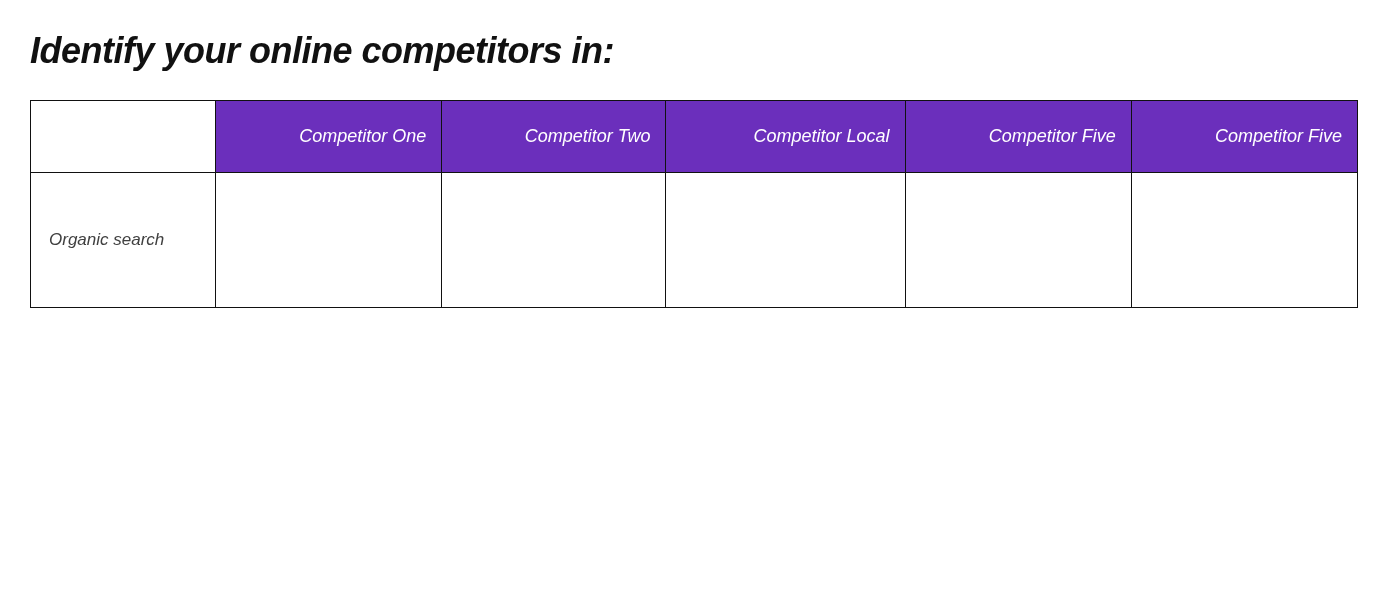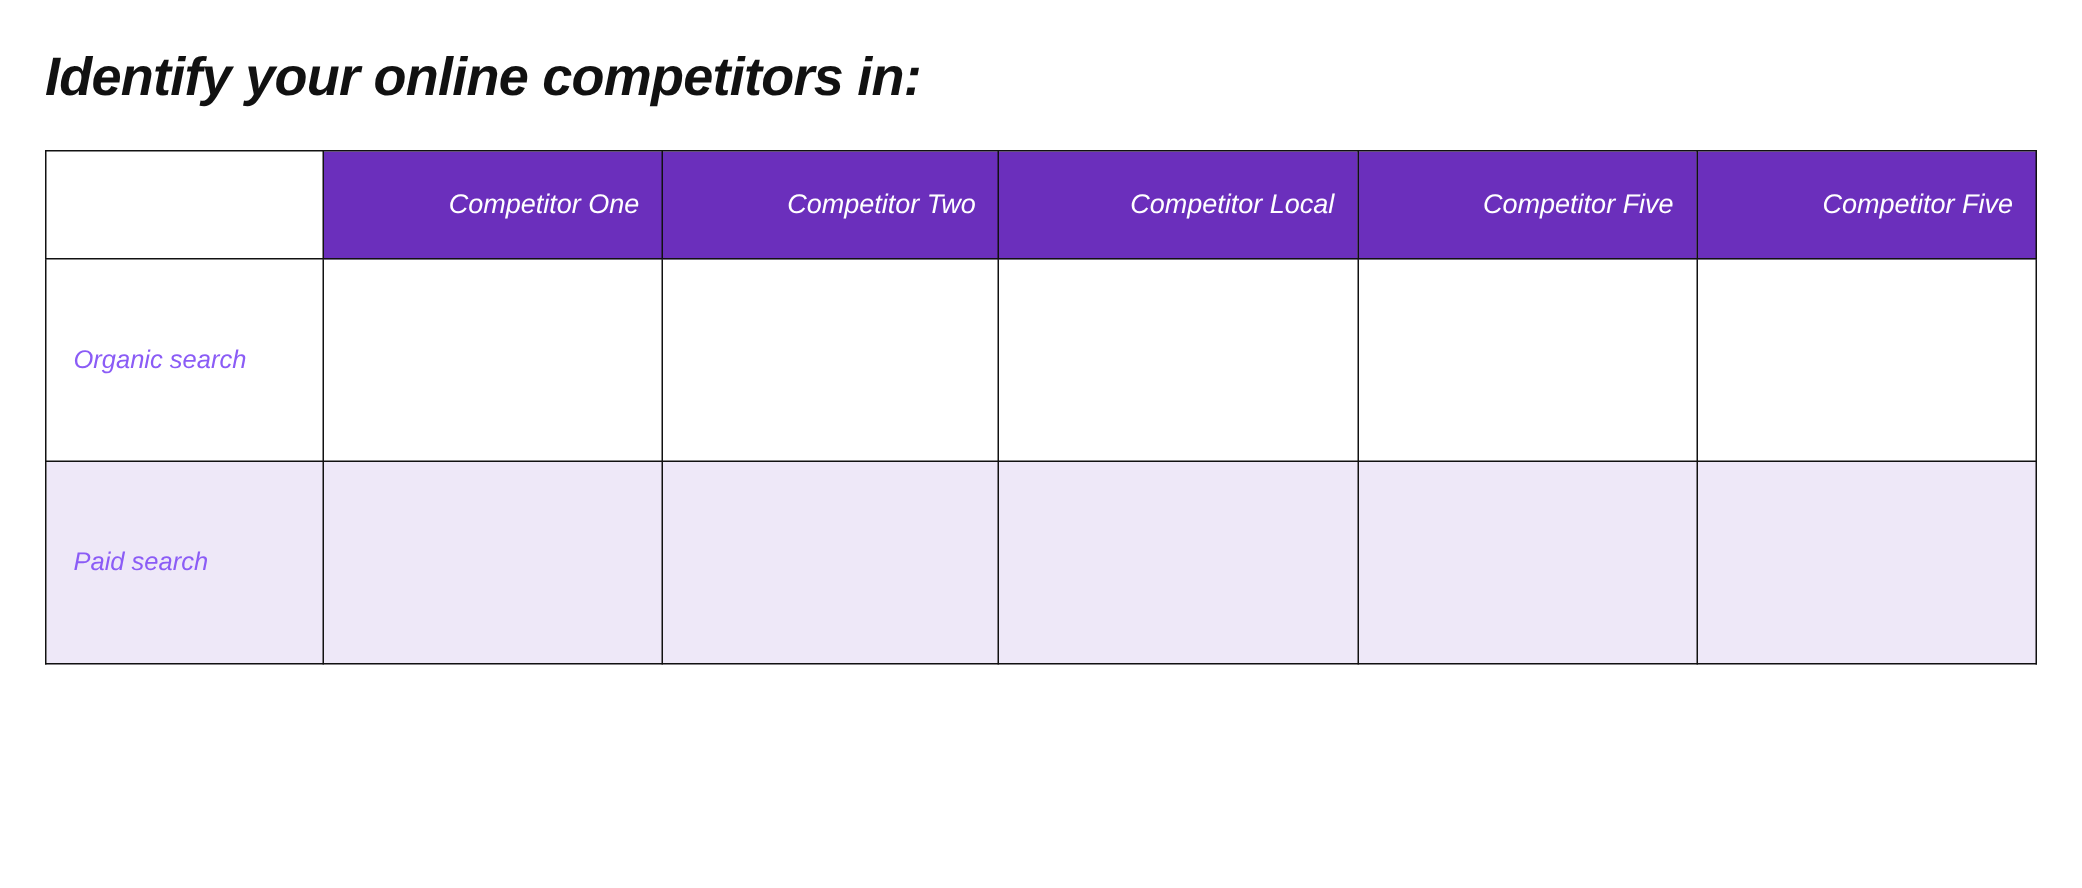--- a/index.html
+++ b/index.html
@@ -52,21 +52,21 @@
       font-weight: 400;
       height: 72px;
       vertical-align: middle;
       padding: 10px 15px;
     }
 
     
     .data-row .row-label {
       background: #ffffff;
       font-size: 17px;
-      color: #8b5cf6;
+      color: #404040;
       padding: 37px 18px;
       vertical-align: middle;
       width: 185px;
       height: 135px;
     }
 
     .data-row .data-cell-white {
       background: #ffffff;
       height: 135px;
     }
@@ -112,25 +112,15 @@
       <td class="row-label">
         <span>Organic search</span>
       </td>
       <td class="data-cell-white"></td>
       <td class="data-cell-white"></td>
       <td class="data-cell-white"></td>
       <td class="data-cell-white"></td>
       <td class="data-cell-white"></td>
     </tr>
 
-    <tr class="data-row row-paid">
-      <td class="row-label">
-        <span>Paid search</span>
-      </td>
-      <td class="data-cell-purple"></td>
-      <td class="data-cell-purple"></td>
-      <td class="data-cell-purple"></td>
-      <td class="data-cell-purple"></td>
-      <td class="data-cell-purple"></td>
-    </tr>
 
   </tbody>
 </table>
 
 </body></html>

